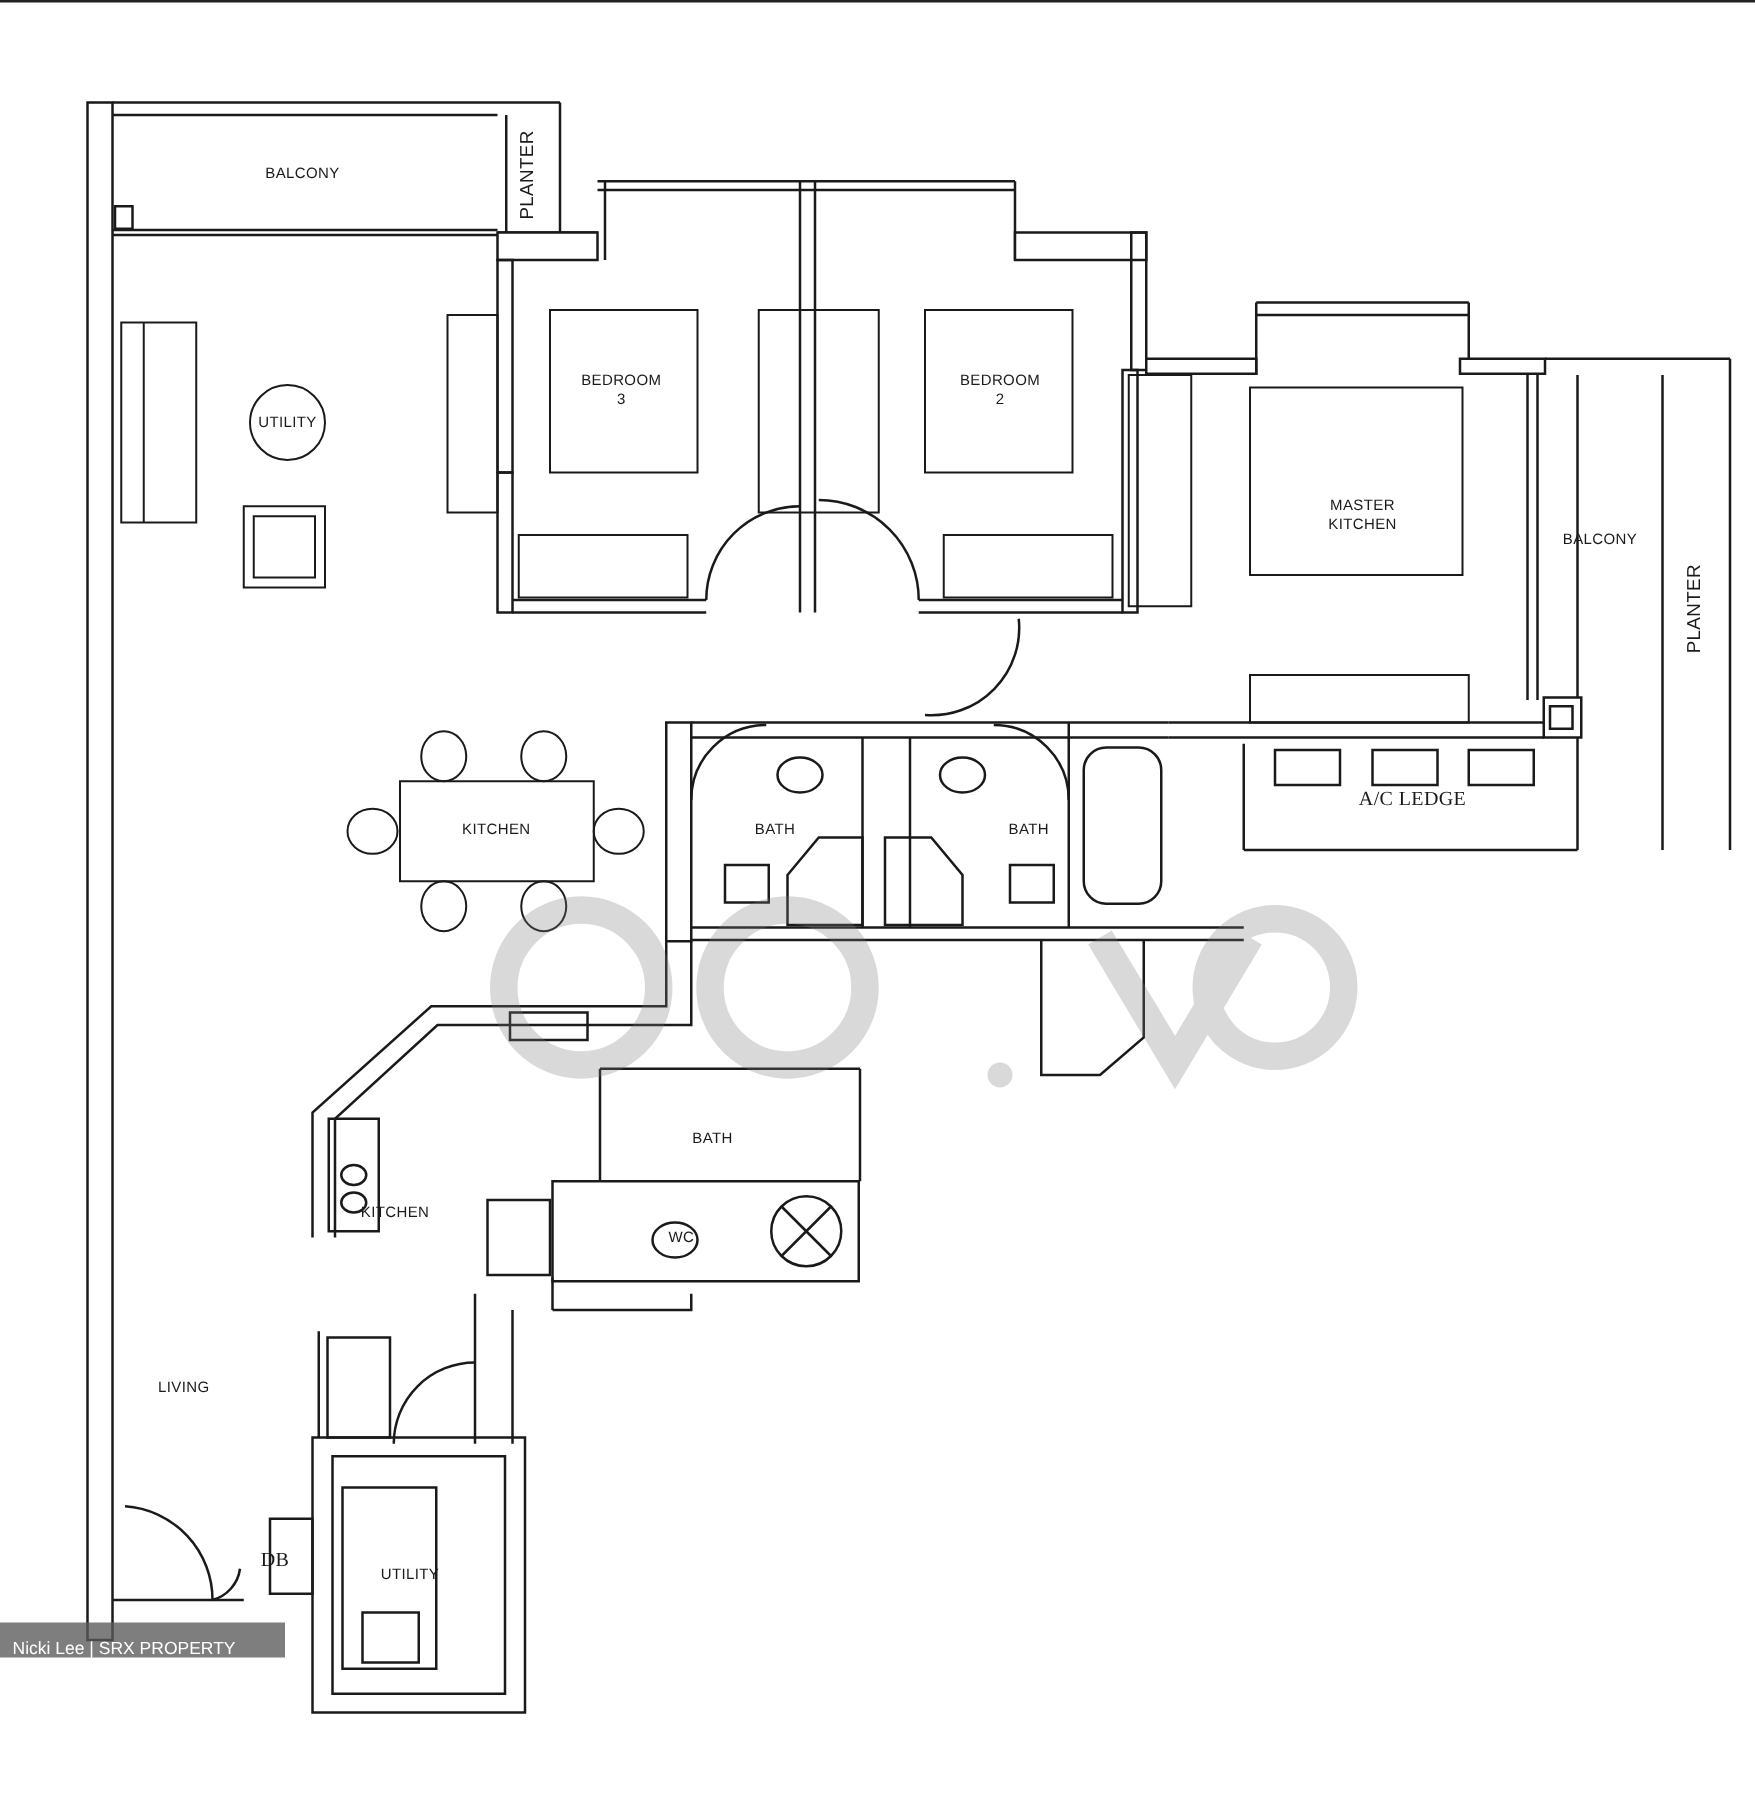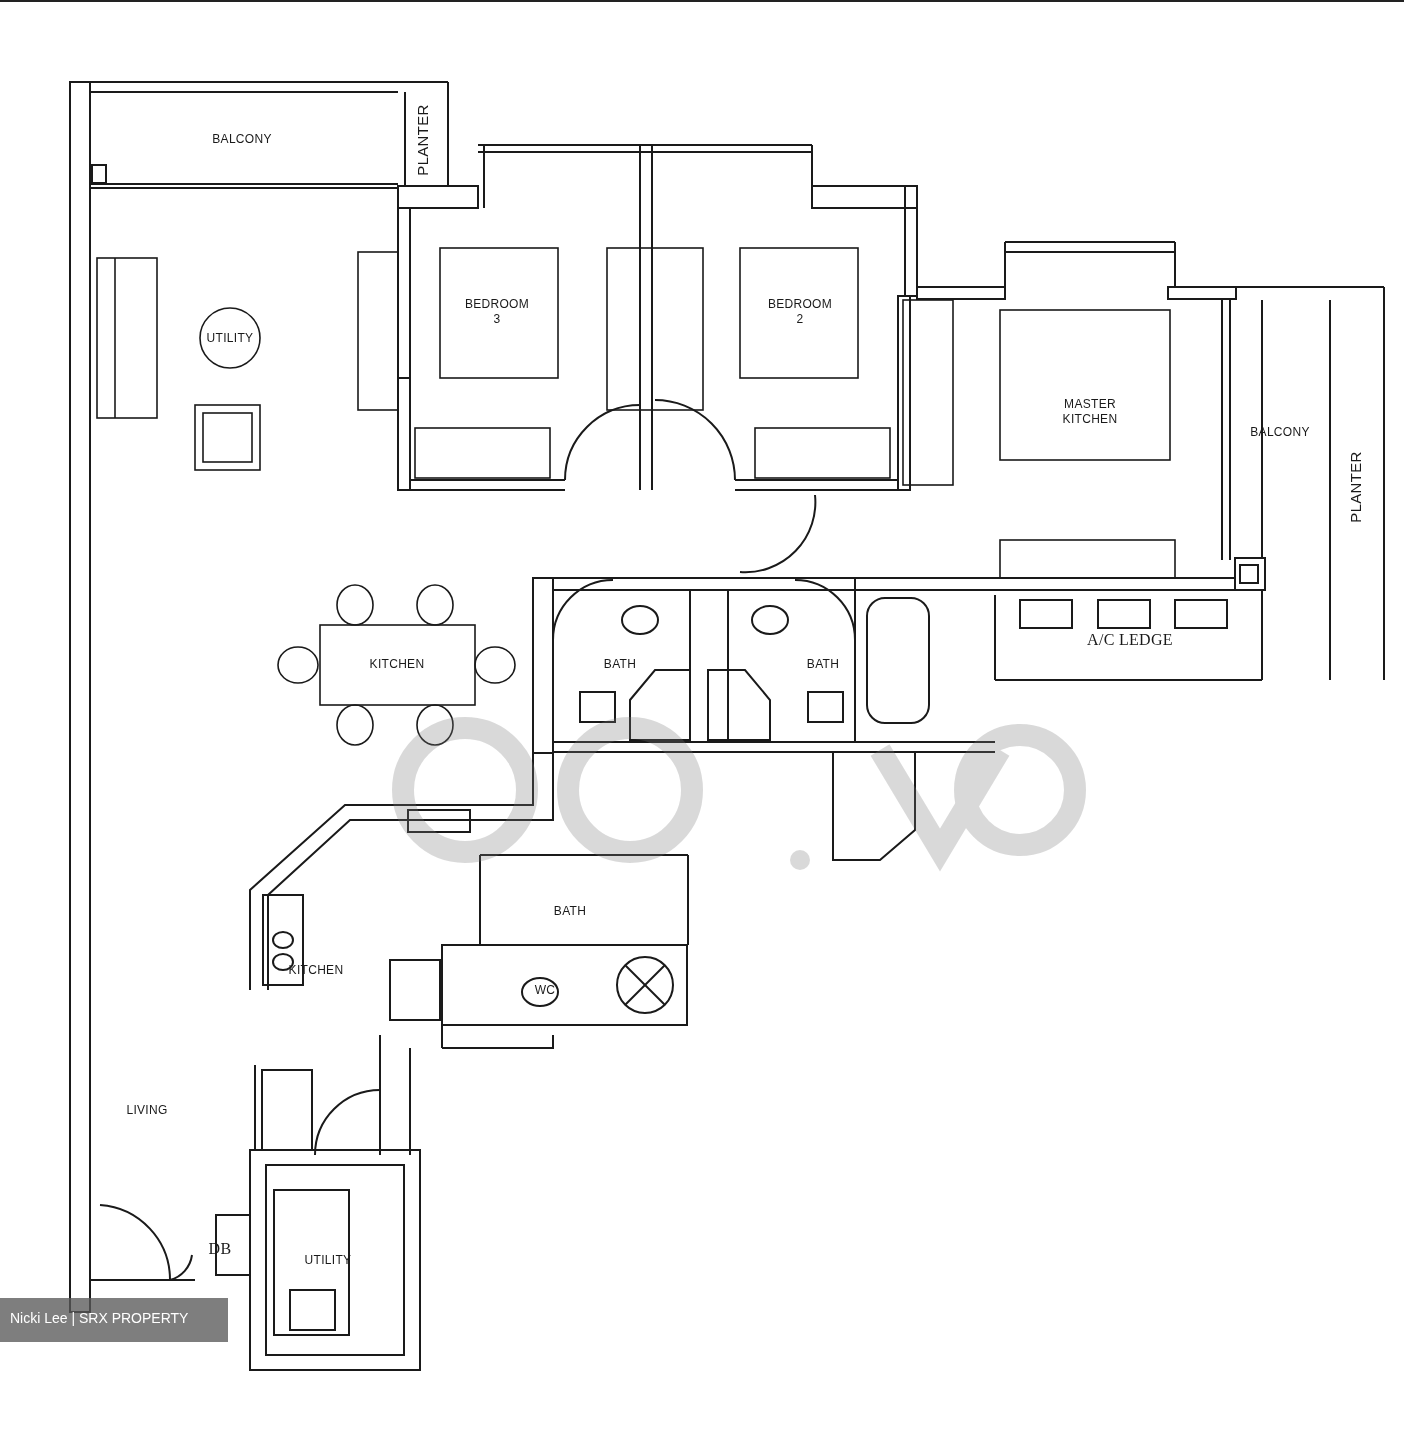--- a/index.html
+++ b/index.html
@@ -3,21 +3,21 @@
 <meta charset="utf-8">
 <style>
   html,body{margin:0;padding:0;background:#ffffff;}
   body{width:1404px;height:1440px;position:relative;overflow:hidden;font-family:"Liberation Sans",sans-serif;}
   .topline{position:absolute;left:0;top:0;width:1404px;height:2px;background:#222;}
   svg.plan{position:absolute;left:0;top:0;}
   .lbl{position:absolute;font-family:"Liberation Sans",sans-serif;font-size:12px;color:#1a1a1a;text-align:center;line-height:1.25;white-space:pre-line;transform:translate(-50%,-50%);letter-spacing:0.3px;}
   .lbl.sm{font-size:16px;font-family:Liberation Serif, serif;}
   .lbl.vert{transform:translate(-50%,-50%) rotate(-90deg);font-size:15px;}
   .watermark{position:absolute;left:380px;top:710px;width:720px;height:170px;opacity:0.28;}
-  .credit{position:absolute;left:0;top:1298px;width:228px;height:44px;background:rgba(90,90,90,0.78);color:#fff;font-size:14px;line-height:40px;padding-left:10px;box-sizing:border-box;}
+  .credit{position:absolute;left:0;top:1298px;width:228px;height:28px;background:rgba(90,90,90,0.78);color:#fff;font-size:14px;line-height:40px;padding-left:10px;box-sizing:border-box;}
 </style>
 </head>
 <body>
 
 <div class="topline"></div>
 
 <svg class="plan" width="1404" height="1440" viewBox="0 0 1404 1440" fill="none" stroke="#1a1a1a" stroke-width="2">
 
   <g>
     <rect x="70" y="82" width="20" height="1230" fill="#fff" stroke-width="2"></rect>

